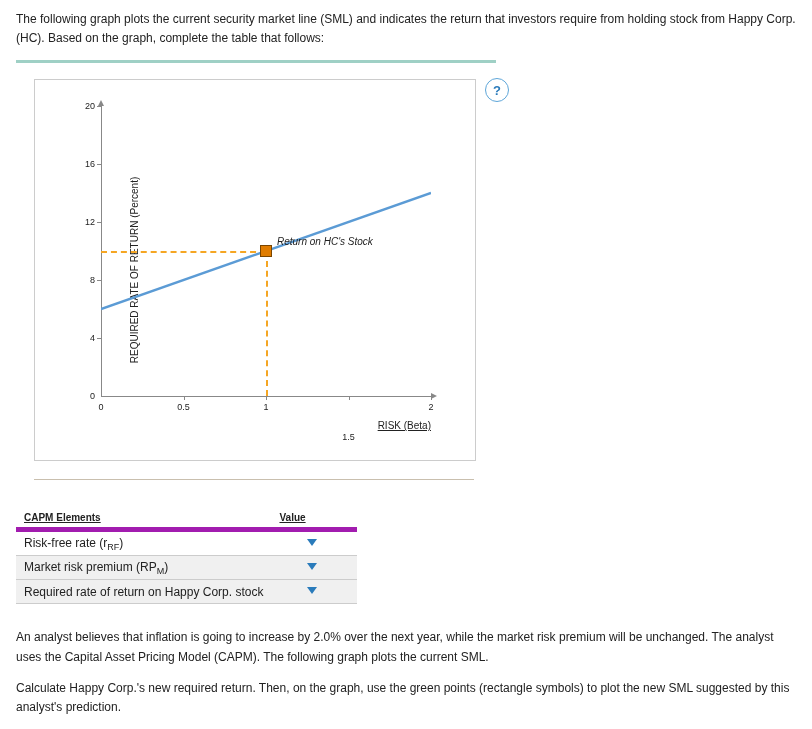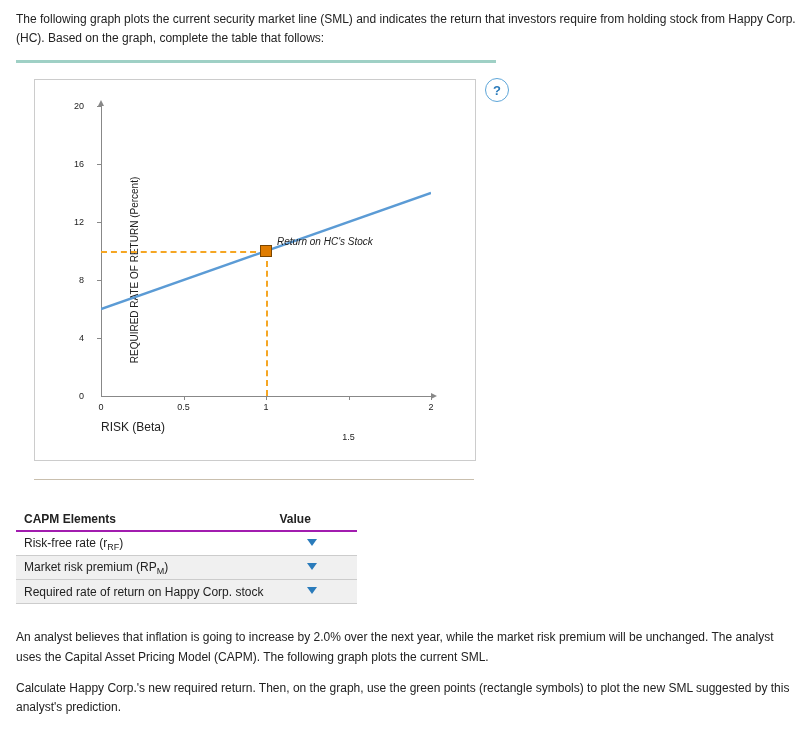--- a/index.html
+++ b/index.html
@@ -5,36 +5,36 @@
   html,body{margin:0;padding:0;background:#fff;font-family:Arial,Helvetica,sans-serif;color:#222;font-size:12px;}
   .page{width:812px;box-sizing:border-box;padding:10px 16px;}
   .qtext{font-size:12px;line-height:1.6;margin-bottom:12px;}
   .hr-accent{height:3px;background:#9fd0c5;border:none;margin:8px 0 16px 0;width:480px;}
   .hr-thin{height:1px;background:#c9bfae;border:none;margin:18px 0 28px 0;width:440px;}
   
   .chart-panel{border:1px solid #ccc;width:440px;height:380px;position:relative;margin-left:18px;}
   .help-btn{position:absolute;right:-34px;top:-2px;width:22px;height:22px;border-radius:50%;border:1px solid #5ea6d9;color:#2a7bbb;display:flex;align-items:center;justify-content:center;font-weight:bold;font-size:13px;cursor:pointer;background:#fff;}
   .plot{position:absolute;left:66px;top:26px;width:330px;height:290px;}
   .ylabel{position:absolute;left:6px;top:50%;transform:translateY(-50%) rotate(-90deg);transform-origin:center;font-size:10px;white-space:nowrap;}
-  .xlabel{position:absolute;left:66px;width:330px;text-align:left;top:340px;font-size:12px;}
-  .ytick{position:absolute;font-size:9px;right:100%;margin-right:17px;transform:translateY(-50%);}
+  .xlabel{position:absolute;left:66px;width:330px;text-align:right;top:340px;font-size:10px;text-decoration:underline;}
+  .ytick{position:absolute;font-size:9px;right:100%;margin-right:6px;transform:translateY(-50%);}
   .xtick{position:absolute;font-size:9px;top:100%;margin-top:6px;transform:translateX(-50%);}
   .tickmark-y{position:absolute;width:4px;height:1px;background:#888;left:-4px;}
   .tickmark-x{position:absolute;width:1px;height:4px;background:#888;top:100%;}
   .axis-line{position:absolute;background:#888;}
   .arrowhead{position:absolute;width:0;height:0;}
   .sml-line{position:absolute;pointer-events:none;}
   .dash-h,.dash-v{position:absolute;}
   .dash-h{border-top:2px dashed #f5a623;}
   .dash-v{border-left:2px dashed #f5a623;}
   .marker{position:absolute;width:10px;height:10px;background:#e07c00;border:1px solid #7a4500;transform:translate(-50%,-50%);}
   .annot{position:absolute;font-size:10px;white-space:nowrap;font-style:italic;}
   
   .capm-table{margin-top:10px;font-size:12px;border-collapse:collapse;}
-  .capm-table th{text-align:left;border-bottom:2px solid #a21caf;padding:4px 8px;font-size:12px;}
+  .capm-table th{text-align:left;border-bottom:5px solid #a21caf;padding:4px 8px;font-size:10px;text-decoration:underline;}
   .capm-table td{border-bottom:1px solid #ccc;padding:3px 8px;}
   .capm-table tr.alt td{background:#f0f0f0;}
   .val-cell{width:70px;margin-left:32px;}
   .dd{display:inline-block;position:relative;min-width:40px;height:14px;}
   .dd::after{content:"";position:absolute;right:2px;top:4px;width:0;height:0;border-left:5px solid transparent;border-right:5px solid transparent;border-top:7px solid #2a7bbb;}
   sub{font-size:9px;}
 </style>
 </head>
 <body>
 

